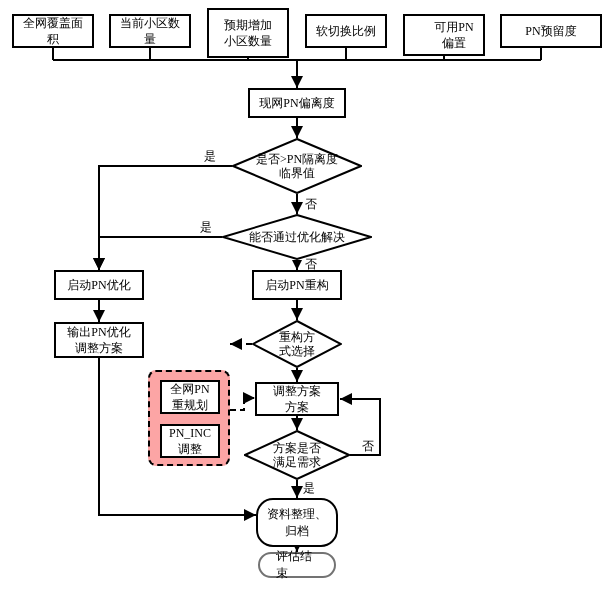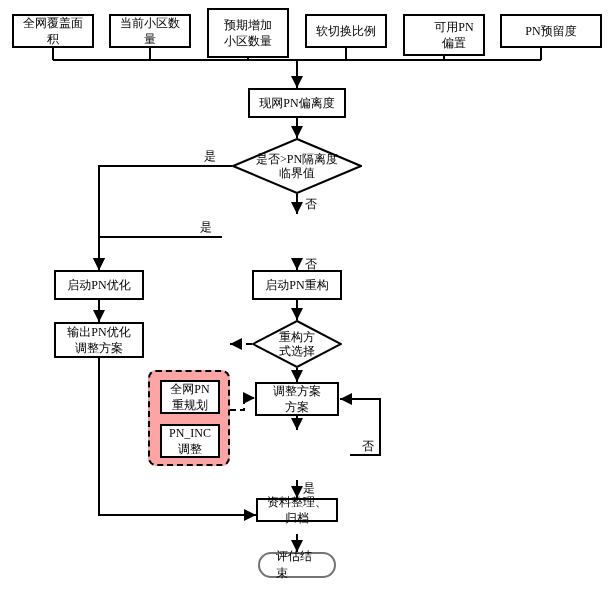--- a/index.html
+++ b/index.html
@@ -152,20 +152,28 @@
   <div class="diamond" style="left:232px; top:138px; width:130px; height:56px;">
     <svg viewBox="0 0 130 56" width="130" height="56">
         <polygon points="65,1 129,28 65,55 1,28" fill="#fff" stroke="#000" stroke-width="2"></polygon>
       </svg>
     <div class="dlabel" style="white-space:pre-line;"><span>是否&gt;PN隔离度
 临界值</span></div>
   </div>
   <div class="edge-label" style="left:204px; top:148px;">是</div>
   <div class="edge-label" style="left:305px; top:196px;">否</div>
 
+  <div class="diamond" style="left:222px; top:214px; width:150px; height:46px;">
+    <svg viewBox="0 0 150 46" width="150" height="46">
+        <polygon points="75,1 149,23 75,45 1,23" fill="#fff" stroke="#000" stroke-width="2"></polygon>
+      </svg>
+    <div class="dlabel">
+        <span>能否通过优化解决</span>
+      </div>
+  </div>
   <div class="edge-label" style="left:200px; top:219px;">是</div>
   <div class="edge-label" style="left:305px; top:256px;">否</div>
 
   <div class="box" style="left:54px; top:270px; width:90px; height:30px;">
       <span>启动PN优化</span>
     </div>
 
   <div class="box" style="left:252px; top:270px; width:90px; height:30px;">
       <span>启动PN重构</span>
     </div>
@@ -184,23 +192,30 @@
   <div class="dashed-group" style="left:148px; top:370px; width:82px; height:96px;">
     <div class="box" style="position:absolute; left:10px; top:8px; width:60px; height:34px; white-space:pre-line;"><span>全网PN
 重规划</span></div>
     <div class="box" style="position:absolute; left:10px; top:52px; width:60px; height:34px; white-space:pre-line;"><span>PN_INC
 调整</span></div>
   </div>
 
   <div class="box" style="left:255px; top:382px; width:84px; height:34px; white-space:pre-line;"><span>调整方案
 方案</span></div>
 
+  <div class="diamond" style="left:244px; top:430px; width:106px; height:50px;">
+    <svg viewBox="0 0 106 50" width="106" height="50">
+        <polygon points="53,1 105,25 53,49 1,25" fill="#fff" stroke="#000" stroke-width="2"></polygon>
+      </svg>
+    <div class="dlabel" style="white-space:pre-line;"><span>方案是否
+满足需求</span></div>
+  </div>
   <div class="edge-label" style="left:303px; top:480px;">是</div>
   <div class="edge-label" style="left:362px; top:438px;">否</div>
 
-  <div class="box" style="left:256px; top:498px; width:82px; height:24px; white-space:pre-line;"><span>资料整理、
+  <div class="box" style="left:256px; top:498px; width:82px; height:49px; white-space:pre-line;border-radius:17px;"><span>资料整理、
 归档</span></div>
 
   <div class="terminator" style="left:258px; top:552px; width:78px; height:26px;">
       <span>评估结束</span>
     </div>
 
 </div>
 
 </body></html>

